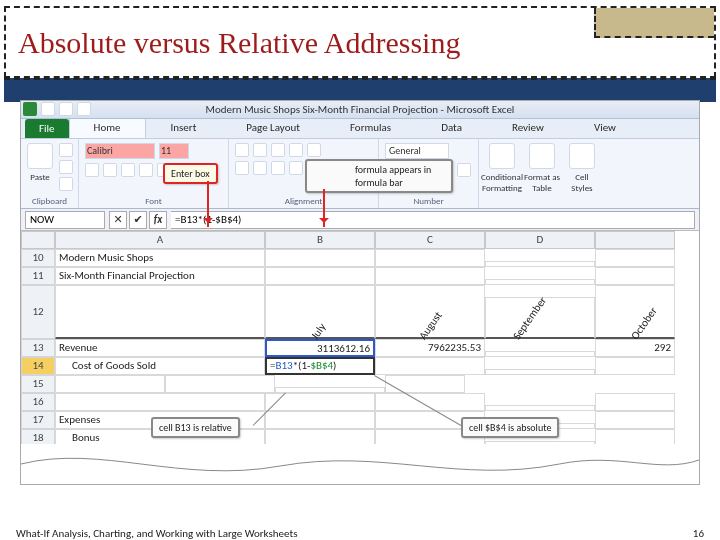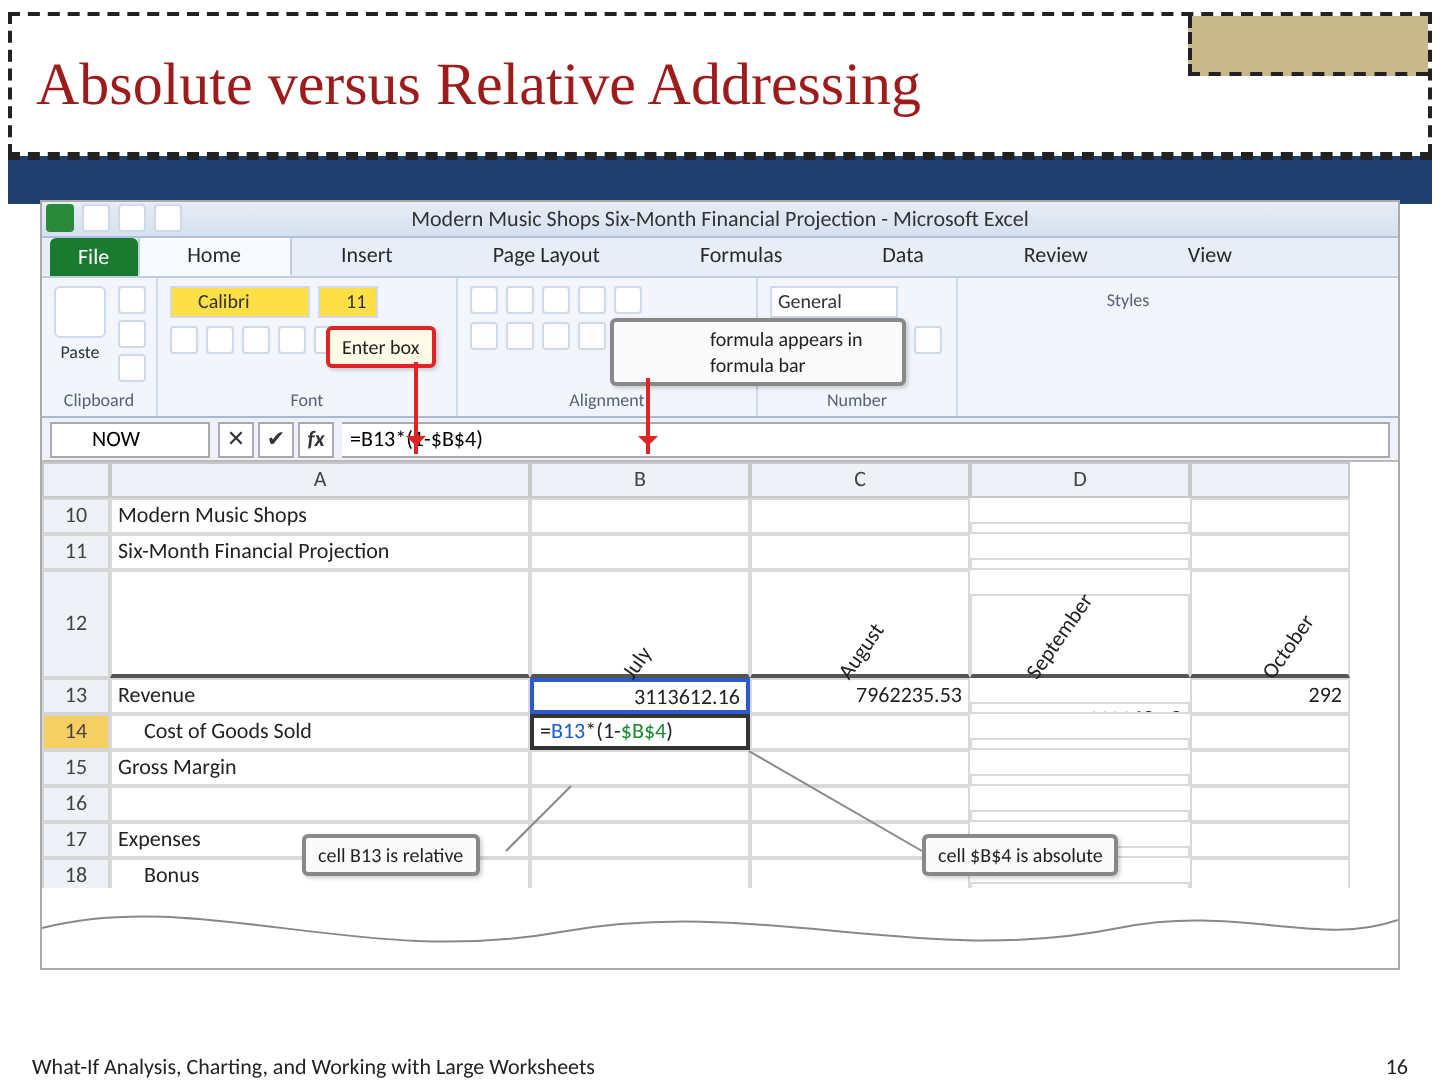--- a/index.html
+++ b/index.html
@@ -83,38 +83,38 @@
     display: flex; flex-direction: column; justify-content: space-between;
     position: relative;
   }
   .group-label { text-align: center; font-size: 9px; color: #56607a; margin-top: 2px; }
   .group-content { display:flex; gap:6px; align-items:flex-start; }
   .big-btn { width: 34px; display:flex; flex-direction:column; align-items:center; gap:2px; }
   .big-btn .ico { width: 26px; height: 26px; border: 1px solid #cfd9e8; border-radius: 3px; background:#fff; }
   .big-btn .lbl { font-size: 9px; color:#333; text-align:center; }
   .mini-row { display:flex; gap:4px; }
   .mini { width: 14px; height: 14px; border:1px solid #cfd9e8; background:#fff; border-radius:2px; }
-  .font-box { width: 70px; height: 16px; border:1px solid #cfd9e8; background:#fde047; font-size:10px; padding-left:13px; line-height:14px; color:#333; }
+  .font-box { width: 70px; height: 16px; border:1px solid #cfd9e8; background:#fca5a5; font-size:10px; padding-left:1px; line-height:14px; color:#333; }
   .num-fmt { width: 64px; height: 16px; border:1px solid #cfd9e8; background:#fff; font-size:10px; padding-left:3px; line-height:14px; color:#333; }
 
   
   .callout {
     position:absolute; background:#fdfbe8; border:2px solid #e02424;
     border-radius:3px; padding:2px 6px; font-size:10px; color:#222;
     box-shadow: 1px 1px 2px rgba(0,0,0,.2);
   }
   .callout.gray { border-color:#888; background:#fafafa; }
   .callout-body { white-space: nowrap; }
 
   
   .fx-row {
     height: 22px; background:#eef2f8; border-bottom:1px solid #bbb;
     display:flex; align-items:center; gap:4px; padding: 0 4px;
   }
-  .namebox { width: 80px; height: 18px; border:1px solid #aaa; background:#fff; font-size:11px; padding-left:20px; line-height:16px; }
+  .namebox { width: 80px; height: 18px; border:1px solid #aaa; background:#fff; font-size:11px; padding-left:4px; line-height:16px; }
   .fx-btns { display:flex; gap:2px; }
   .fx-btn { width:18px; height:18px; border:1px solid #aaa; background:#fff; text-align:center; line-height:16px; font-size:11px; color:#333; }
   .fx-ico { font-style: italic; font-weight:bold; }
   .fx-input { flex:1; height:18px; border:1px solid #aaa; background:#fff; font-size:11px; padding-left:4px; line-height:16px; border-left:none; }
 
   
   .arrow { position:absolute; background:#e02424; }
   .arrow.v { width:2px; }
   .arrow.v::after { content:''; position:absolute; left:-4px; bottom:-1px; border:5px solid transparent; border-top-color:#e02424; }
 
@@ -265,21 +265,34 @@
               <span class="mini"></span>
               <span class="mini"></span>
               <span class="mini"></span>
               <span class="mini"></span>
             </div>
         </div>
         <div class="group-label">Number</div>
       </div>
 
       <div class="group" style="width:170px;border-right:none">
-        <div class="group-label">Styles</div>
+        <div class="group-content">
+          <div class="big-btn">
+              <div class="ico"></div>
+              <div class="lbl" style="width:54px">Conditional Formatting</div>
+            </div>
+          <div class="big-btn">
+              <div class="ico"></div>
+              <div class="lbl" style="width:44px">Format as Table</div>
+            </div>
+          <div class="big-btn">
+              <div class="ico"></div>
+              <div class="lbl" style="width:36px">Cell Styles</div>
+            </div>
+        </div>
       </div>
 
       <div class="callout" style="top:24px;left:142px">
         <span class="callout-body">Enter box</span>
       </div>
 
       <div class="callout gray" style="top:20px;left:284px;padding-left:48px;">
         <span class="callout-body" style="white-space:normal;display:block;width:90px">formula appears in formula bar</span>
       </div>
 
@@ -346,21 +359,20 @@
       <div class="row">
         <div class="rhc sel">14</div>
         <div class="cell cA indent">Cost of Goods Sold</div>
         <div class="cell cB active"><span>=</span><span class="fml-b13">B13</span><span>*(1-</span><span class="fml-abs">$B$4</span><span>)</span></div>
         <div class="cell cC"></div>
         <div class="cell cD"></div>
         <div class="cell cE"></div>
       </div>
       <div class="row">
         <div class="rhc">15</div>
-        <div class="cell cA">Gross Margin</div>
         <div class="cell cB"></div>
         <div class="cell cC"></div>
         <div class="cell cD"></div>
         <div class="cell cE"></div>
       </div>
       <div class="row">
         <div class="rhc">16</div>
         <div class="cell cA"></div>
         <div class="cell cB"></div>
         <div class="cell cC"></div>

